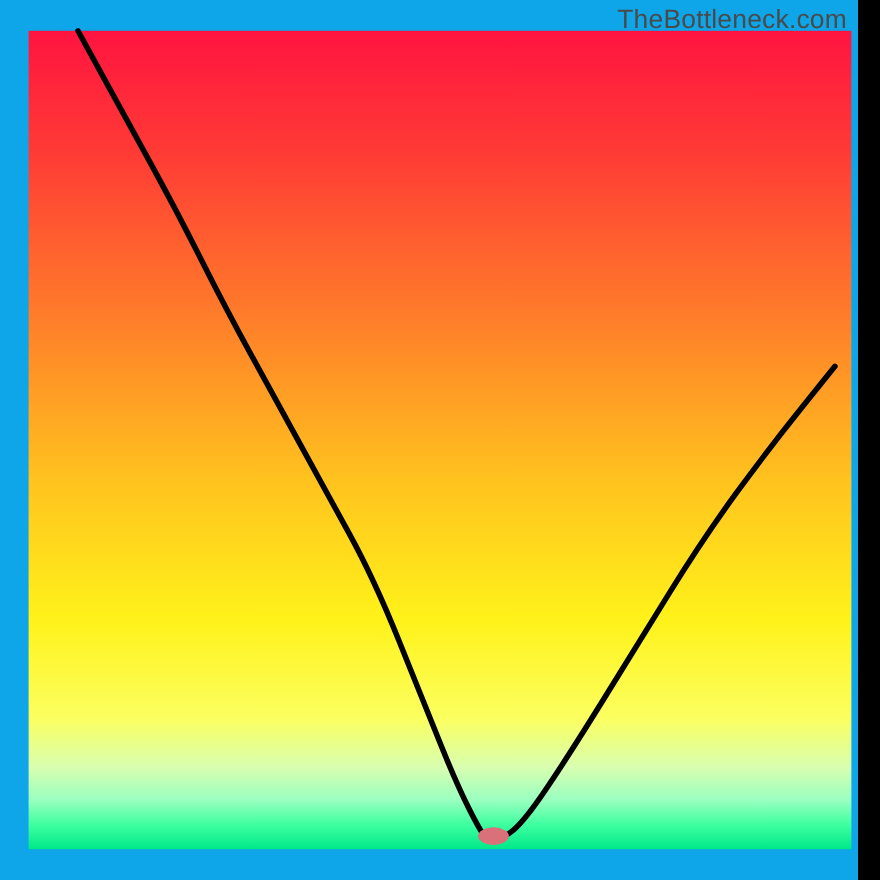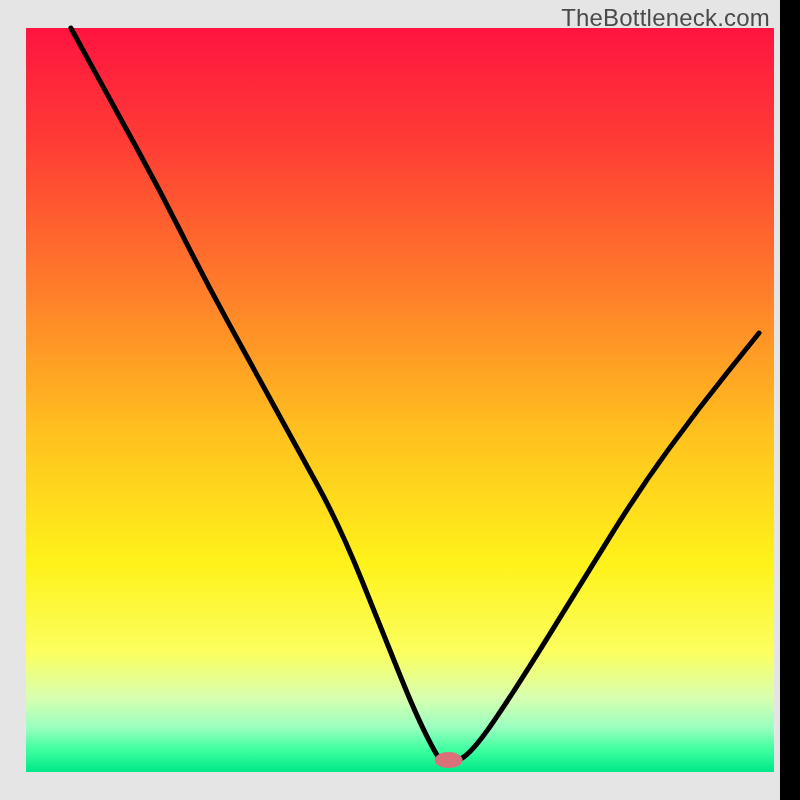--- a/index.html
+++ b/index.html
@@ -8,21 +8,21 @@
     width: 800px;
     height: 800px;
     background: #000;
     overflow: hidden;
     font-family: Arial, Helvetica, sans-serif;
   }
   .frame {
     position: relative;
     width: 780px;
     height: 800px;
-    background: #e5e5e5;
+    background: #0ea5e9;
   }
   .watermark {
     position: absolute;
     top: 4px;
     right: 10px;
     color: #4a4a4a;
     font-size: 24px;
     font-weight: 400;
     letter-spacing: 0.2px;
     z-index: 10;

